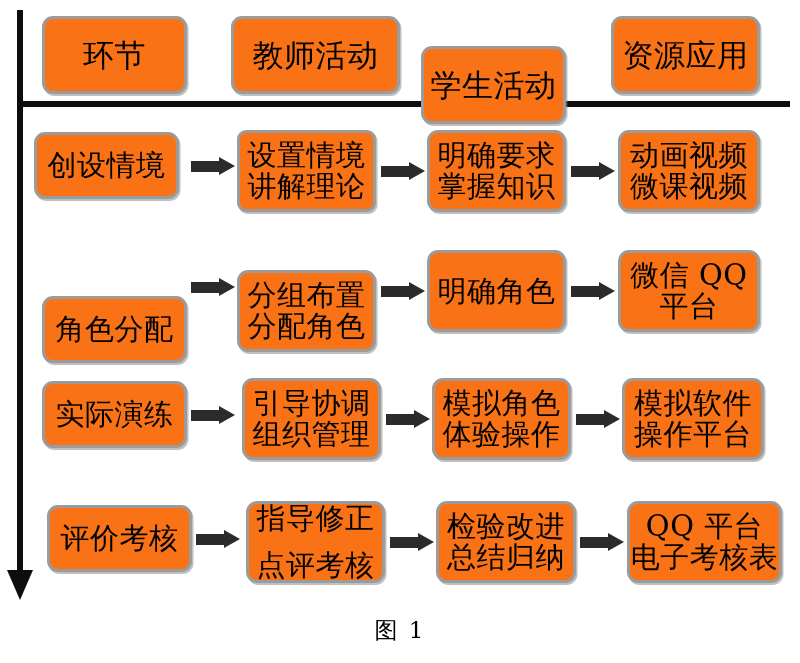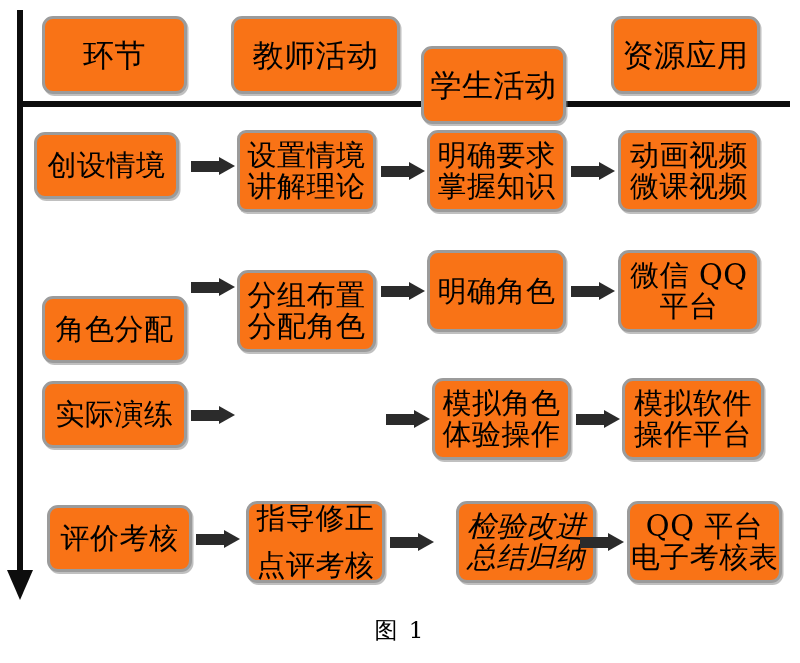--- a/index.html
+++ b/index.html
@@ -200,20 +200,24 @@
   </div>
 
   <div class="node cell one-line" style="left:42px; top:381px; width:145px; height:67px;">
     <span class="ln">实际演练</span>
   </div>
   <div class="conn" style="left:191px; top:406px; width:44px;">
     <div class="shaft" style="width:30px;"></div>
     <div class="head" style="left:28px;"></div>
   </div>
 
+  <div class="node cell" style="left:242px; top:378px; width:139px; height:82px;">
+    <span class="ln">引导协调</span>
+    <span class="ln">组织管理</span>
+  </div>
   <div class="conn" style="left:386px; top:410px; width:44px;">
     <div class="shaft" style="width:30px;"></div>
     <div class="head" style="left:28px;"></div>
   </div>
 
   <div class="node cell" style="left:432px; top:378px; width:139px; height:82px;">
     <span class="ln">模拟角色</span>
     <span class="ln">体验操作</span>
   </div>
   <div class="conn" style="left:576px; top:410px; width:44px;">
@@ -236,21 +240,21 @@
 
   <div class="node cell" style="left:246px; top:501px; width:139px; height:82px;gap:16px;">
     <span class="ln">指导修正</span>
     <span class="ln">点评考核</span>
   </div>
   <div class="conn" style="left:390px; top:533px; width:44px;">
     <div class="shaft" style="width:30px;"></div>
     <div class="head" style="left:28px;"></div>
   </div>
 
-  <div class="node cell" style="left:456px; top:501px; width:140px; height:82px;font-style:italic;">
+  <div class="node cell" style="left:436px; top:501px; width:140px; height:82px;">
     <span class="ln">检验改进</span>
     <span class="ln">总结归纳</span>
   </div>
   <div class="conn" style="left:580px; top:533px; width:44px;">
     <div class="shaft" style="width:30px;"></div>
     <div class="head" style="left:28px;"></div>
   </div>
 
   <div class="node cell" style="left:627px; top:501px; width:155px; height:82px;">
     <span class="ln">QQ 平台</span>

